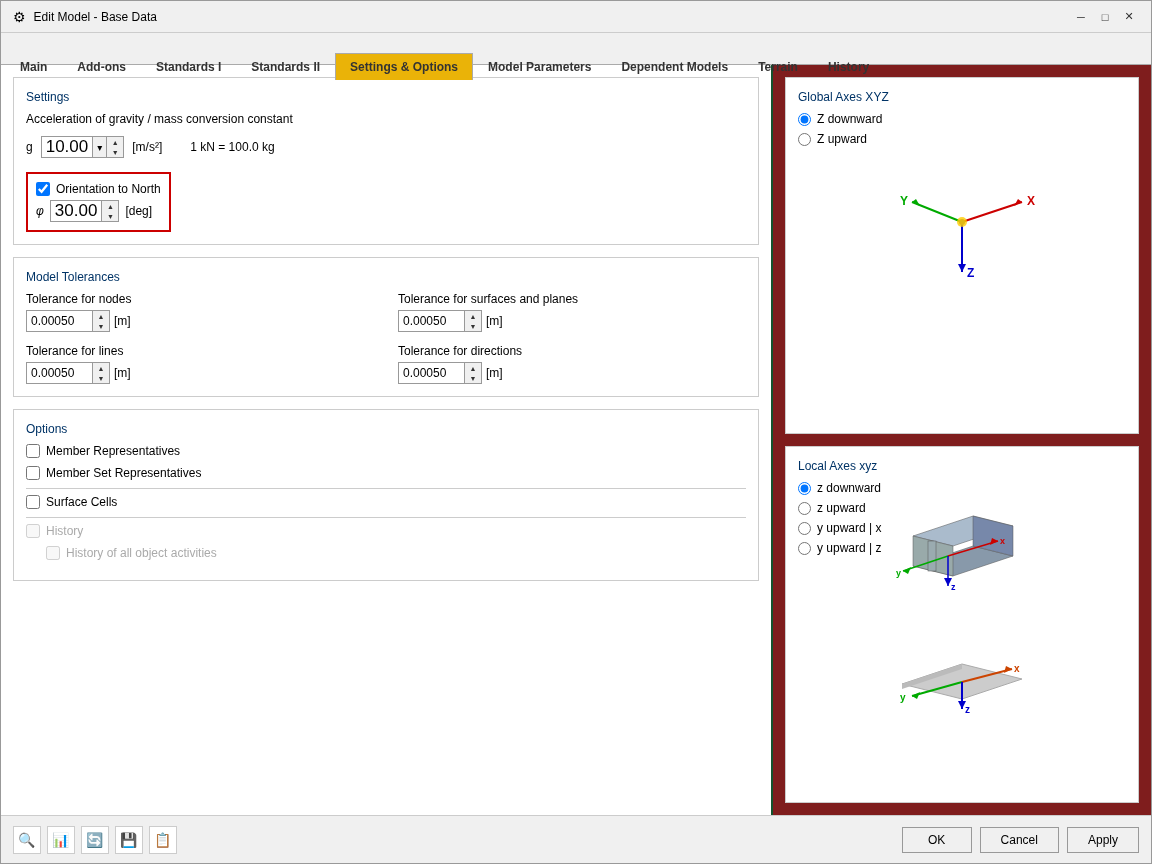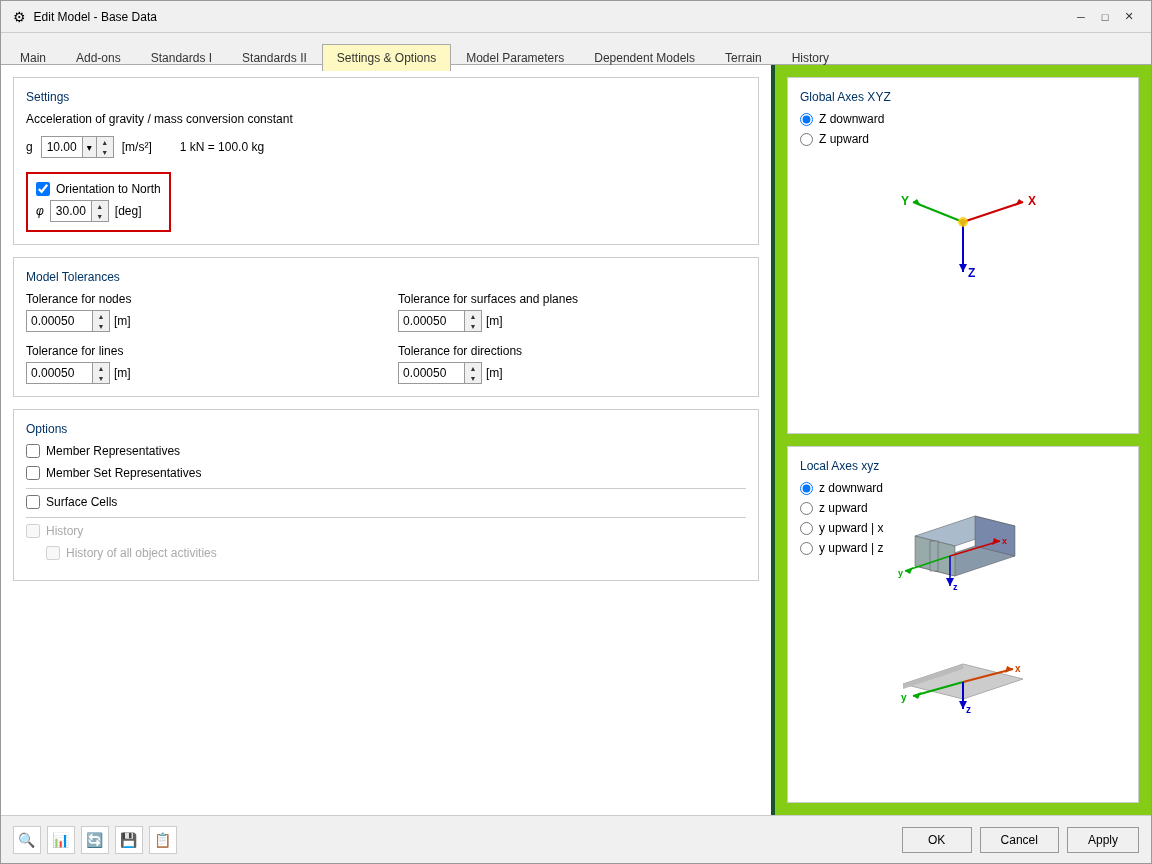--- a/index.html
+++ b/index.html
@@ -6,35 +6,35 @@
     body { font-family: 'Segoe UI', Arial, sans-serif; font-size: 12px; background: #f0f0f0; width: 1152px; height: 864px; overflow: hidden; }
     
     .window { width: 1152px; height: 864px; background: #f0f0f0; border: 1px solid #999; display: flex; flex-direction: column; }
     
     .title-bar { background: #f0f0f0; padding: 8px 12px; display: flex; align-items: center; justify-content: space-between; border-bottom: 1px solid #ccc; height: 32px; }
     .title-bar-left { display: flex; align-items: center; gap: 8px; font-size: 12px; font-weight: 500; }
     .window-controls { display: flex; gap: 4px; }
     .win-btn { width: 20px; height: 20px; border: none; background: transparent; cursor: pointer; font-size: 11px; display: flex; align-items: center; justify-content: center; color: #333; }
     
     .tab-bar { display: flex; background: #f0f0f0; border-bottom: 1px solid #aaa; padding: 0 4px; padding-top: 4px; }
-    .tab { padding: 6px 14px; font-size: 12px; cursor: pointer; border: 1px solid transparent; border-bottom: none; background: transparent; color: #333; position: relative; top: 7px; }
-    .tab.active { background: #fef9c3; border-color: #aaa; border-bottom-color: white; z-index: 1; }
+    .tab { padding: 6px 14px; font-size: 12px; cursor: pointer; border: 1px solid transparent; border-bottom: none; background: transparent; color: #333; position: relative; top: 16px; font-weight: bold; }
+    .tab.active { background: #eab308; border-color: #aaa; border-bottom-color: white; z-index: 1; }
     
     .content-area { display: flex; flex: 1; overflow: hidden; }
     
     .left-panel { flex: 1; padding: 12px; overflow-y: auto; }
     .right-panel { width: 380px; padding: 12px; display: flex; flex-direction: column; gap: 12px; border-left: 1px solid #ddd; }
     
     .section-title { font-size: 12px; font-weight: normal; color: #003366; margin-bottom: 8px; }
     
     .settings-section { background: white; border: 1px solid #ccc; padding: 12px; margin-bottom: 12px; }
     
     .gravity-row { display: flex; align-items: center; gap: 8px; margin-bottom: 10px; font-size: 12px; }
     .spinbox { display: flex; align-items: center; border: 1px solid #999; background: white; height: 22px; }
-    .spinbox-val { padding: 0 4px; min-width: 40px; font-size: 12px; text-align: center; }
+    .spinbox-val { padding: 0 4px; min-width: 40px; font-size: 17px; }
     .spinbox-arrows { display: flex; flex-direction: column; border-left: 1px solid #999; }
     .spin-arr { width: 16px; height: 10px; background: #f0f0f0; border: none; cursor: pointer; display: flex; align-items: center; justify-content: center; font-size: 7px; color: #333; padding: 0; }
     .spin-dropdown { border-left: 1px solid #999; padding: 0 4px; background: #f0f0f0; height: 100%; display: flex; align-items: center; font-size: 10px; cursor: pointer; }
     
     .orientation-box { border: 2px solid #cc0000; padding: 8px; display: inline-block; margin-top: 4px; }
     .checkbox-row { display: flex; align-items: center; gap: 6px; margin-bottom: 4px; }
     .checkbox-row input[type=checkbox] { width: 14px; height: 14px; cursor: pointer; }
     .phi-row { display: flex; align-items: center; gap: 6px; margin-top: 4px; }
     .phi-label { font-size: 12px; font-style: italic; }
     
@@ -225,21 +225,21 @@
           <input type="checkbox" disabled="" style="">
           <span class="disabled-text">History</span>
         </div>
         <div class="option-row indented disabled-text">
           <input type="checkbox" disabled="" style="">
           <span class="disabled-text">History of all object activities</span>
         </div>
       </div>
     </div>
 
-    <div class="right-panel" style="background:#84cc16; border-left: 4px solid #14532d;">
+    <div class="right-panel" style="background:#7f1d1d; border-left: 2px solid #14532d;">
 
       <div class="axes-panel">
         <div class="section-title">Global Axes XYZ</div>
 
         <div class="radio-row">
           <input type="radio" name="global-z" checked="" style="">
           <span>Z downward</span>
         </div>
         <div class="radio-row">
           <input type="radio" name="global-z" style="">

